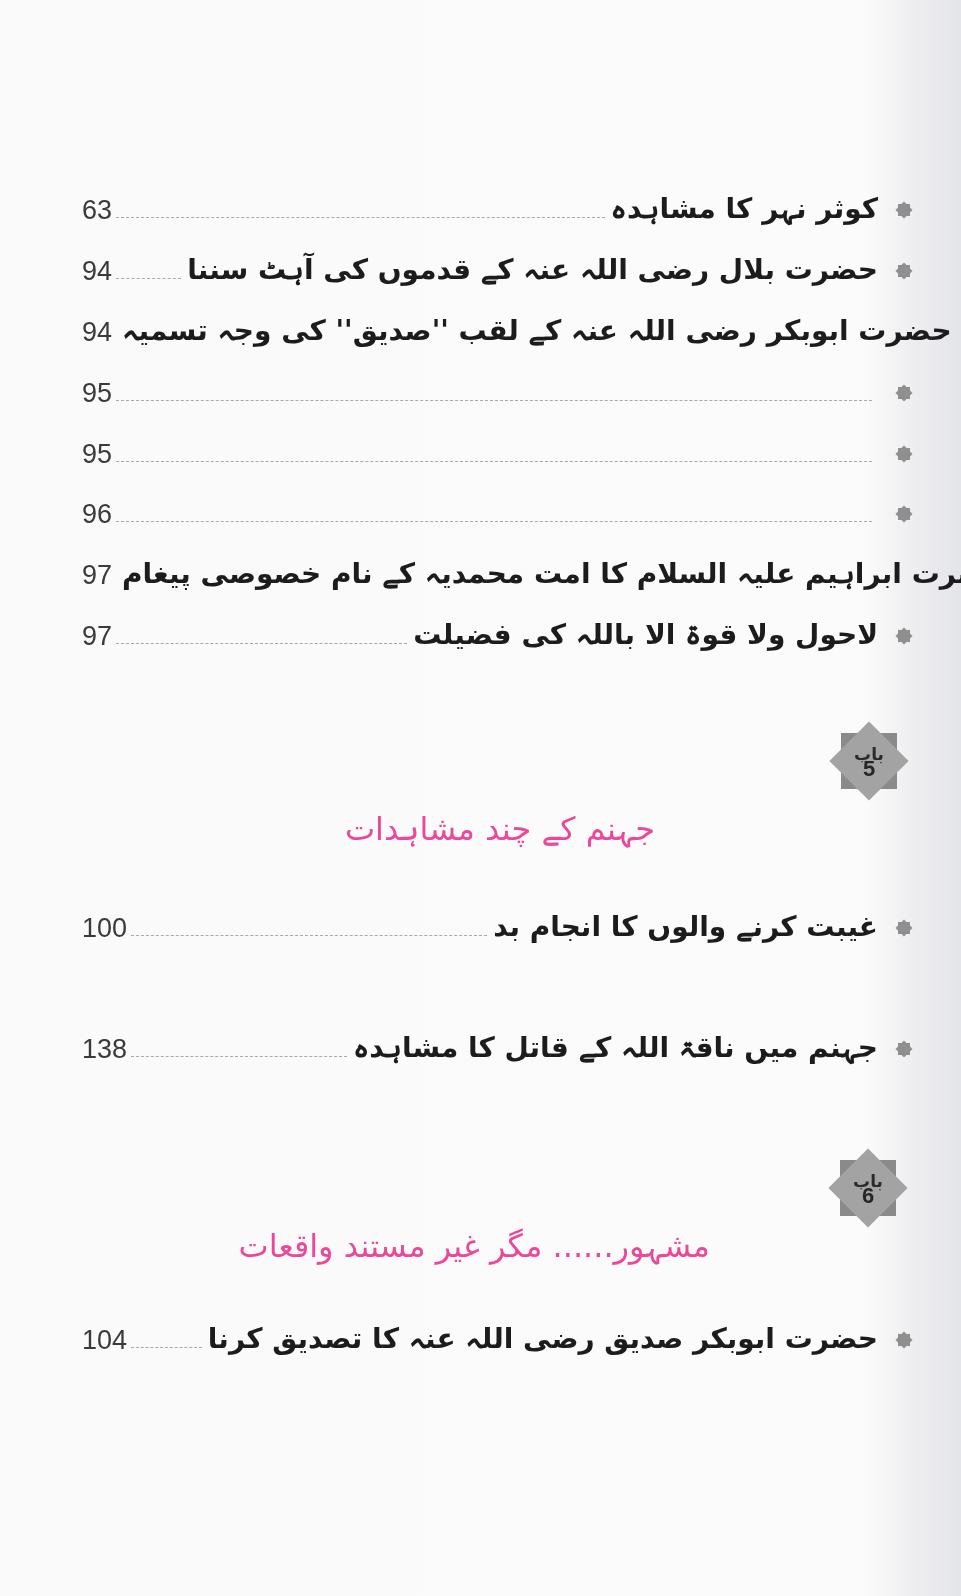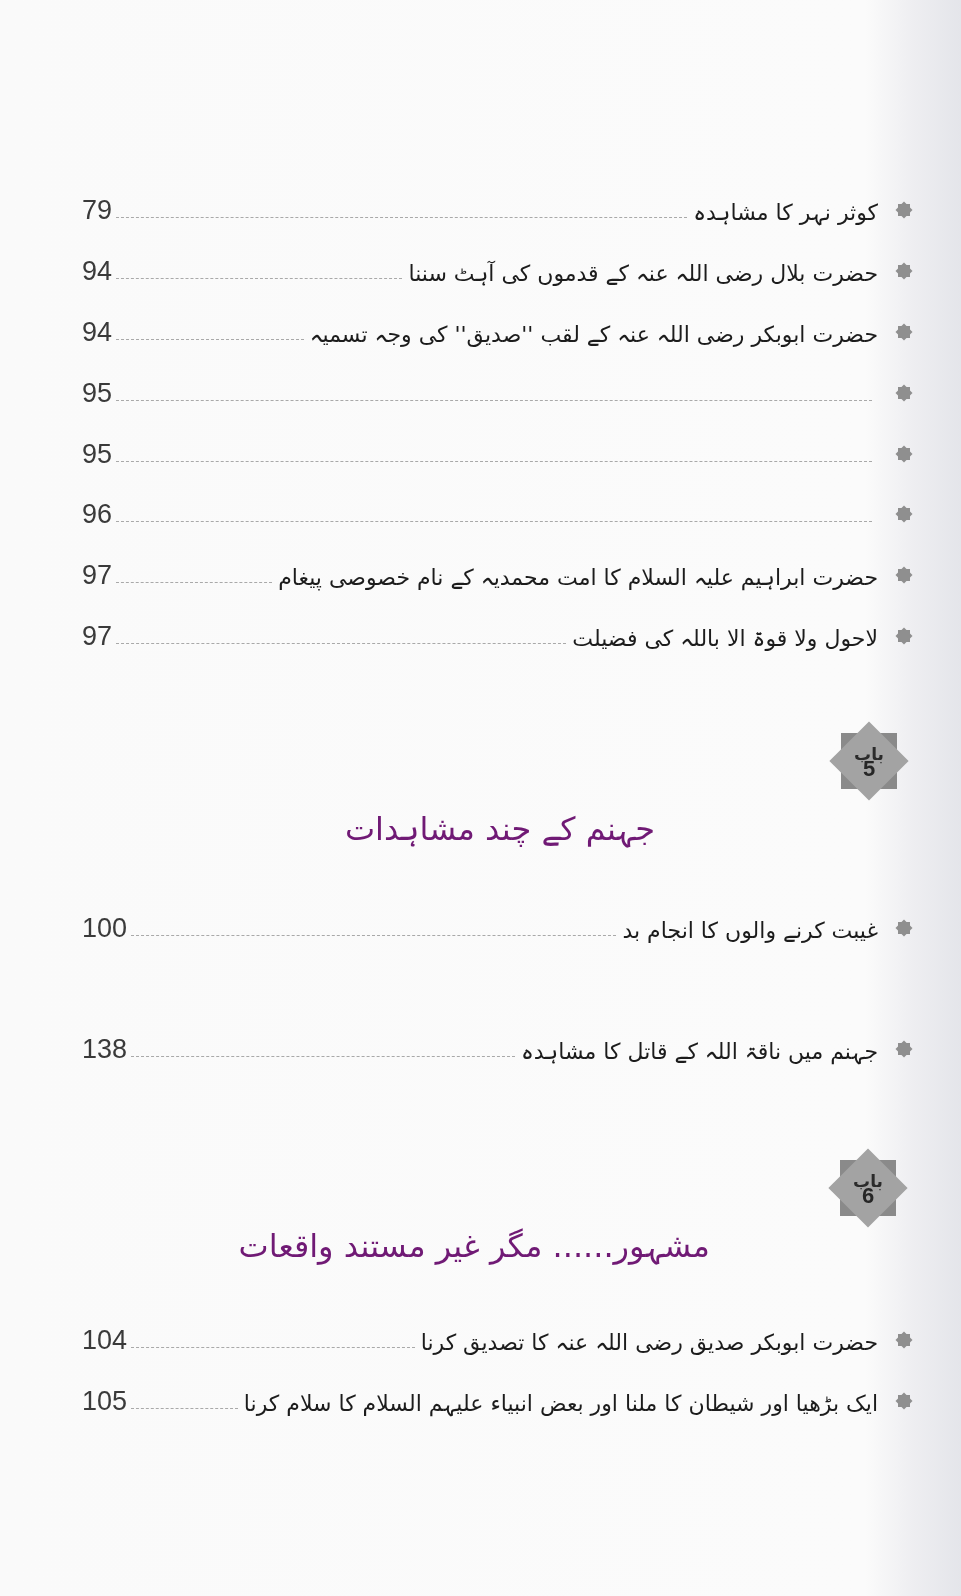--- a/index.html
+++ b/index.html
@@ -19,22 +19,23 @@
     font-size: 27px; color: #3a3a3a; line-height: 1;
     flex: 0 0 auto; padding-bottom: 2px;
   }
   .toc-leader {
     flex: 1 1 auto; border-bottom: 1.5px dashed #a9a9a9;
     margin: 0 6px 8px 4px; height: 0;
   }
   .toc-title {
     flex: 0 0 auto; direction: rtl;
     font-family: "DejaVu Sans", sans-serif;
-    font-size: 22px; color: #1c1c1c; line-height: 1.2;
+    font-size: 28px; color: #1c1c1c; line-height: 1.2;
     white-space: nowrap;
+    font-weight: bold;
   }
   .toc-bullet {
     flex: 0 0 auto; width: 16px; height: 16px; margin-left: 18px; margin-bottom: 8px;
     position: relative;
   }
   .toc-bullet::before, .toc-bullet::after {
     content: ""; position: absolute; left: 2px; top: 2px; width: 12px; height: 12px;
     background: #8f8f8f;
   }
   .toc-bullet::after { transform: rotate(45deg); }
@@ -52,31 +53,31 @@
     font-family: "DejaVu Sans", sans-serif; font-weight: bold; font-size: 17px;
     color: #2b2b2b; direction: rtl; line-height: 1;
   }
   .chapter-badge .num {
     position: absolute; left: 0; top: 36px; width: 78px; text-align: center;
     font-family: "Liberation Sans", sans-serif; font-weight: bold; font-size: 22px;
     color: #262626; line-height: 1;
   }
   .chapter-title {
     position: absolute; direction: rtl; text-align: center;
-    font-family: "DejaVu Sans", sans-serif; font-size: 32px; color: #701a75;
+    font-family: "DejaVu Sans", sans-serif; font-size: 32px; color: #ec4899;
     white-space: nowrap;
   }
 </style>
 </head>
 <body>
 
 <div class="page">
 
   <div class="toc-row" style="top:186px">
-    <span class="toc-page">79</span>
+    <span class="toc-page">63</span>
     <span class="toc-leader"></span>
     <span class="toc-title">کوثر نہر کا مشاہدہ</span>
     <span class="toc-bullet"></span>
   </div>
   <div class="toc-row" style="top:247px">
     <span class="toc-page">94</span>
     <span class="toc-leader"></span>
     <span class="toc-title">حضرت بلال رضی اللہ عنہ کے قدموں کی آہٹ سننا</span>
     <span class="toc-bullet"></span>
   </div>
@@ -142,20 +143,14 @@
     <div class="num">6</div>
   </div>
   <div class="chapter-title" style="left:290px; width:420px; top:1227px">مشہور...... مگر غیر مستند واقعات</div>
 
   <div class="toc-row" style="top:1316px">
     <span class="toc-page">104</span>
     <span class="toc-leader"></span>
     <span class="toc-title">حضرت ابوبکر صدیق رضی اللہ عنہ کا تصدیق کرنا</span>
     <span class="toc-bullet"></span>
   </div>
-  <div class="toc-row" style="top:1377px">
-    <span class="toc-page">105</span>
-    <span class="toc-leader"></span>
-    <span class="toc-title">ایک بڑھیا اور شیطان کا ملنا اور بعض انبیاء علیہم السلام کا سلام کرنا</span>
-    <span class="toc-bullet"></span>
-  </div>
 
 </div>
 
 </body></html>

